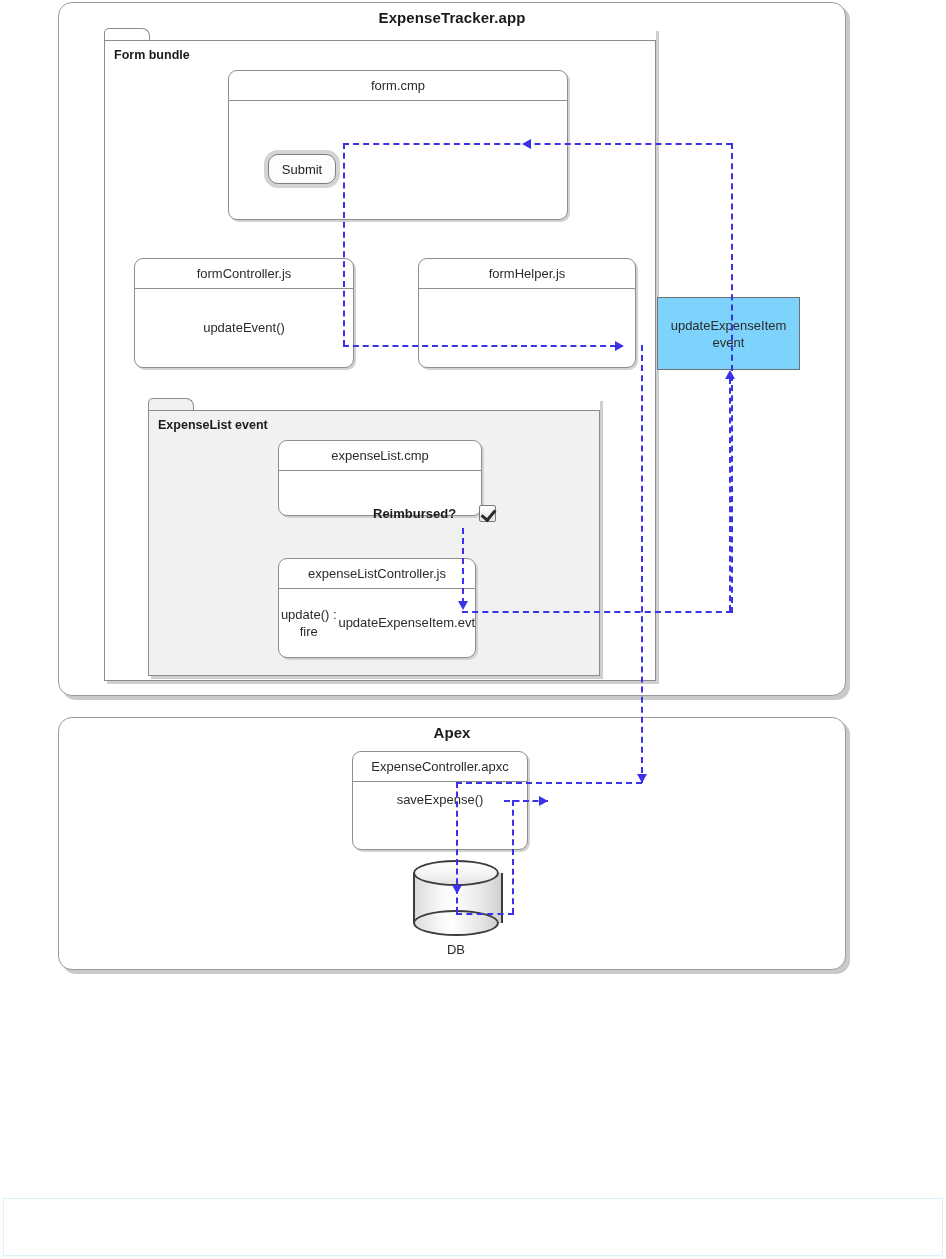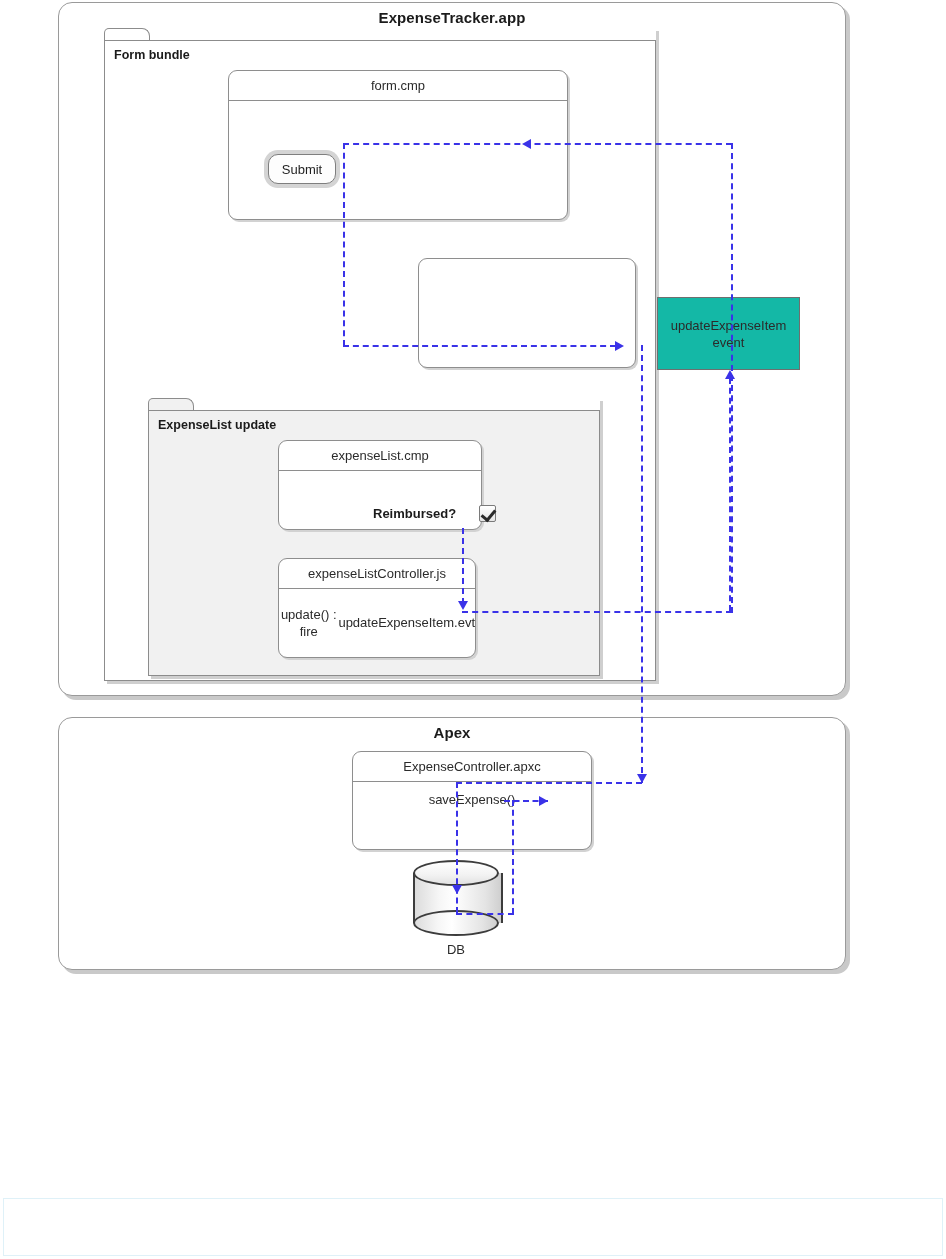--- a/index.html
+++ b/index.html
@@ -49,21 +49,21 @@
   }
   .node-body{
     position:absolute;left:0;right:0;top:29px;bottom:0;
     display:flex;align-items:center;justify-content:center;
     text-align:center;font-size:13px;color:#2b2b2b;line-height:17px;
   }
 
   
   .rect-node{
     position:absolute;box-sizing:border-box;
-    background:#14b8a6;border:1px solid #6f6f6f;
+    background:#7dd3fc;border:1px solid #6f6f6f;
     display:flex;align-items:center;justify-content:center;text-align:center;
     font-size:13px;color:#2b2b2b;line-height:17px;
   }
 
   
   .btn{
     position:absolute;box-sizing:border-box;
     background:#fdfdfd;border:1px solid #7e7e7e;border-radius:10px;
     font-size:13px;color:#1f1f1f;text-align:center;
     display:flex;align-items:center;justify-content:center;
@@ -138,31 +138,36 @@
     <div class="pkg-label" style="left:10px;top:20px;">Form bundle</div>
   </div>
 
   <div class="node" style="left:228px;top:70px;width:340px;height:150px;">
     <div class="node-title">form.cmp</div>
   </div>
   <div class="btn" style="left:268px;top:154px;width:68px;height:30px;">
     <span>Submit</span>
   </div>
 
+  <div class="node" style="left:134px;top:258px;width:220px;height:110px;">
+    <div class="node-title">formController.js</div>
+    <div class="node-body">updateEvent()</div>
+  </div>
 
   <div class="node" style="left:418px;top:258px;width:218px;height:110px;">
+    <div class="node-title">formHelper.js</div>
   </div>
 
   <div class="pkg pkg-grey pkg-shadow" style="left:148px;top:398px;width:452px;height:278px;">
     <div class="pkg-tab" style="width:44px;"></div>
     <div class="pkg-body" style="top:12px;width:452px;height:266px;"></div>
-    <div class="pkg-label" style="left:10px;top:20px;">ExpenseList update</div>
-  </div>
-
-  <div class="node" style="left:278px;top:440px;width:204px;height:90px;">
+    <div class="pkg-label" style="left:10px;top:20px;">ExpenseList event</div>
+  </div>
+
+  <div class="node" style="left:278px;top:440px;width:204px;height:76px;">
     <div class="node-title">expenseList.cmp</div>
   </div>
   <div class="cb-row" style="left:340px;top:505px;">
     <span class="cb-label">Reimbursed?</span>
     <span class="cb"></span>
   </div>
 
   <div class="node" style="left:278px;top:558px;width:198px;height:100px;padding-left:11px;">
     <div class="node-title">expenseListController.js</div>
     <div class="node-body" style="flex-direction:row;">
@@ -173,21 +178,21 @@
 
   <div class="rect-node" style="left:657px;top:297px;width:143px;height:73px;flex-direction:column;">
     <span>updateExpenseItem</span>
     <span>event</span>
   </div>
 
   <div class="container-box" style="left:58px;top:717px;width:788px;height:253px;">
     <div class="container-title">Apex</div>
   </div>
 
-  <div class="node" style="left:352px;top:751px;width:240px;height:99px;">
+  <div class="node" style="left:352px;top:751px;width:176px;height:99px;">
     <div class="node-title">ExpenseController.apxc</div>
     <div class="node-body" style="justify-content:center;align-items:flex-start;padding-top:10px;">saveExpense()</div>
   </div>
 
   <div class="db" style="left:413px;top:860px;width:86px;height:76px;">
     <div class="db-body"></div>
     <div class="db-bottom"></div>
     <div class="db-top"></div>
     <div class="db-caption">DB</div>
   </div>

